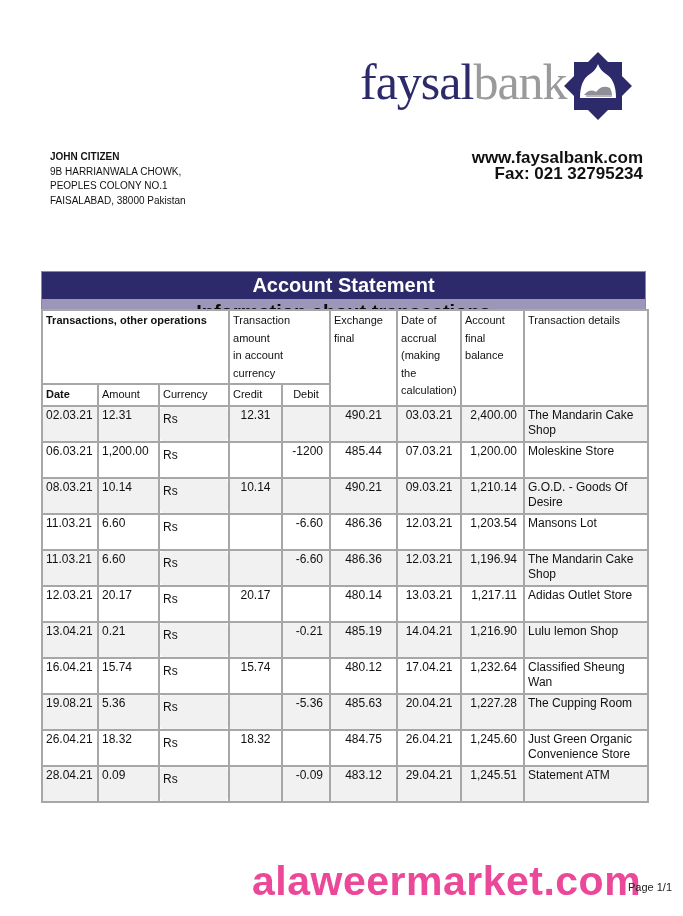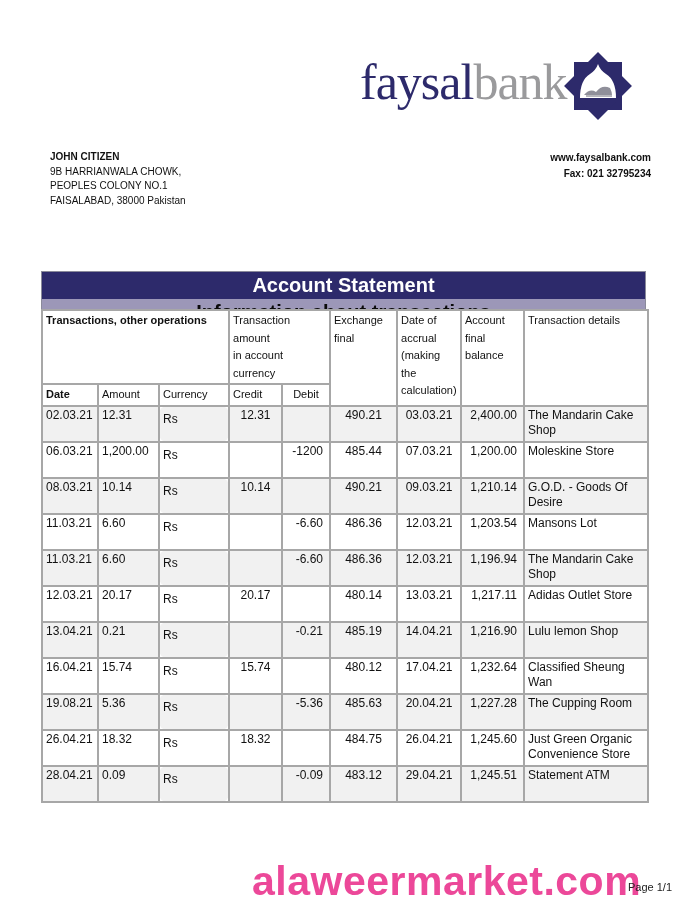--- a/index.html
+++ b/index.html
@@ -8,21 +8,21 @@
   
   .logo { position: absolute; left: 360px; top: 48px; width: 280px; height: 80px; }
   .logo-text { position: absolute; left: 0; top: 4px; font-family: "Liberation Serif", serif; font-size: 50px; letter-spacing: -1px; line-height: 60px; white-space: nowrap; }
   .logo-faysal { color: #2d2a6b; }
   .logo-bank { color: #9a9a9c; }
   .logo-star { position: absolute; left: 200px; top: 0px; width: 76px; height: 76px; }
 
   
   .address { position: absolute; left: 50px; top: 150px; font-size: 10px; line-height: 14.5px; }
   .address .name { font-weight: bold; }
-  .contact { position: absolute; right: 32px; top: 150px; font-size: 10px; line-height: 16px; text-align: right; font-weight: bold; }
+  .contact { position: absolute; right: 40px; top: 150px; font-size: 17px; line-height: 16px; text-align: right; font-weight: bold; }
 
   
   .banner { position: absolute; left: 41px; top: 271px; width: 605px; }
   .banner-title { background: #2d2a6b; color: #fff; text-align: center; font-weight: bold; font-size: 20px; height: 27px; line-height: 27px; border: 1px solid #8a8a9a; border-bottom: none; }
   .banner-sub { background: #9c97b8; color: #0a0a0a; text-align: center; font-weight: bold; font-size: 20px; height: 27px; line-height: 27px; border: 1px solid #8a8a9a; border-top: none; }
 
   
   table.tx { position: absolute; left: 41px; top: 309px; width: 606px; border-collapse: collapse; table-layout: fixed; font-size: 12px; }
   table.tx td, table.tx th { border: 2px solid #a7a7a7; padding: 1px 3px; vertical-align: top; font-weight: normal; text-align: left; }
   table.tx th { background: #ffffff; line-height: 17.5px; font-size: 11px; }

